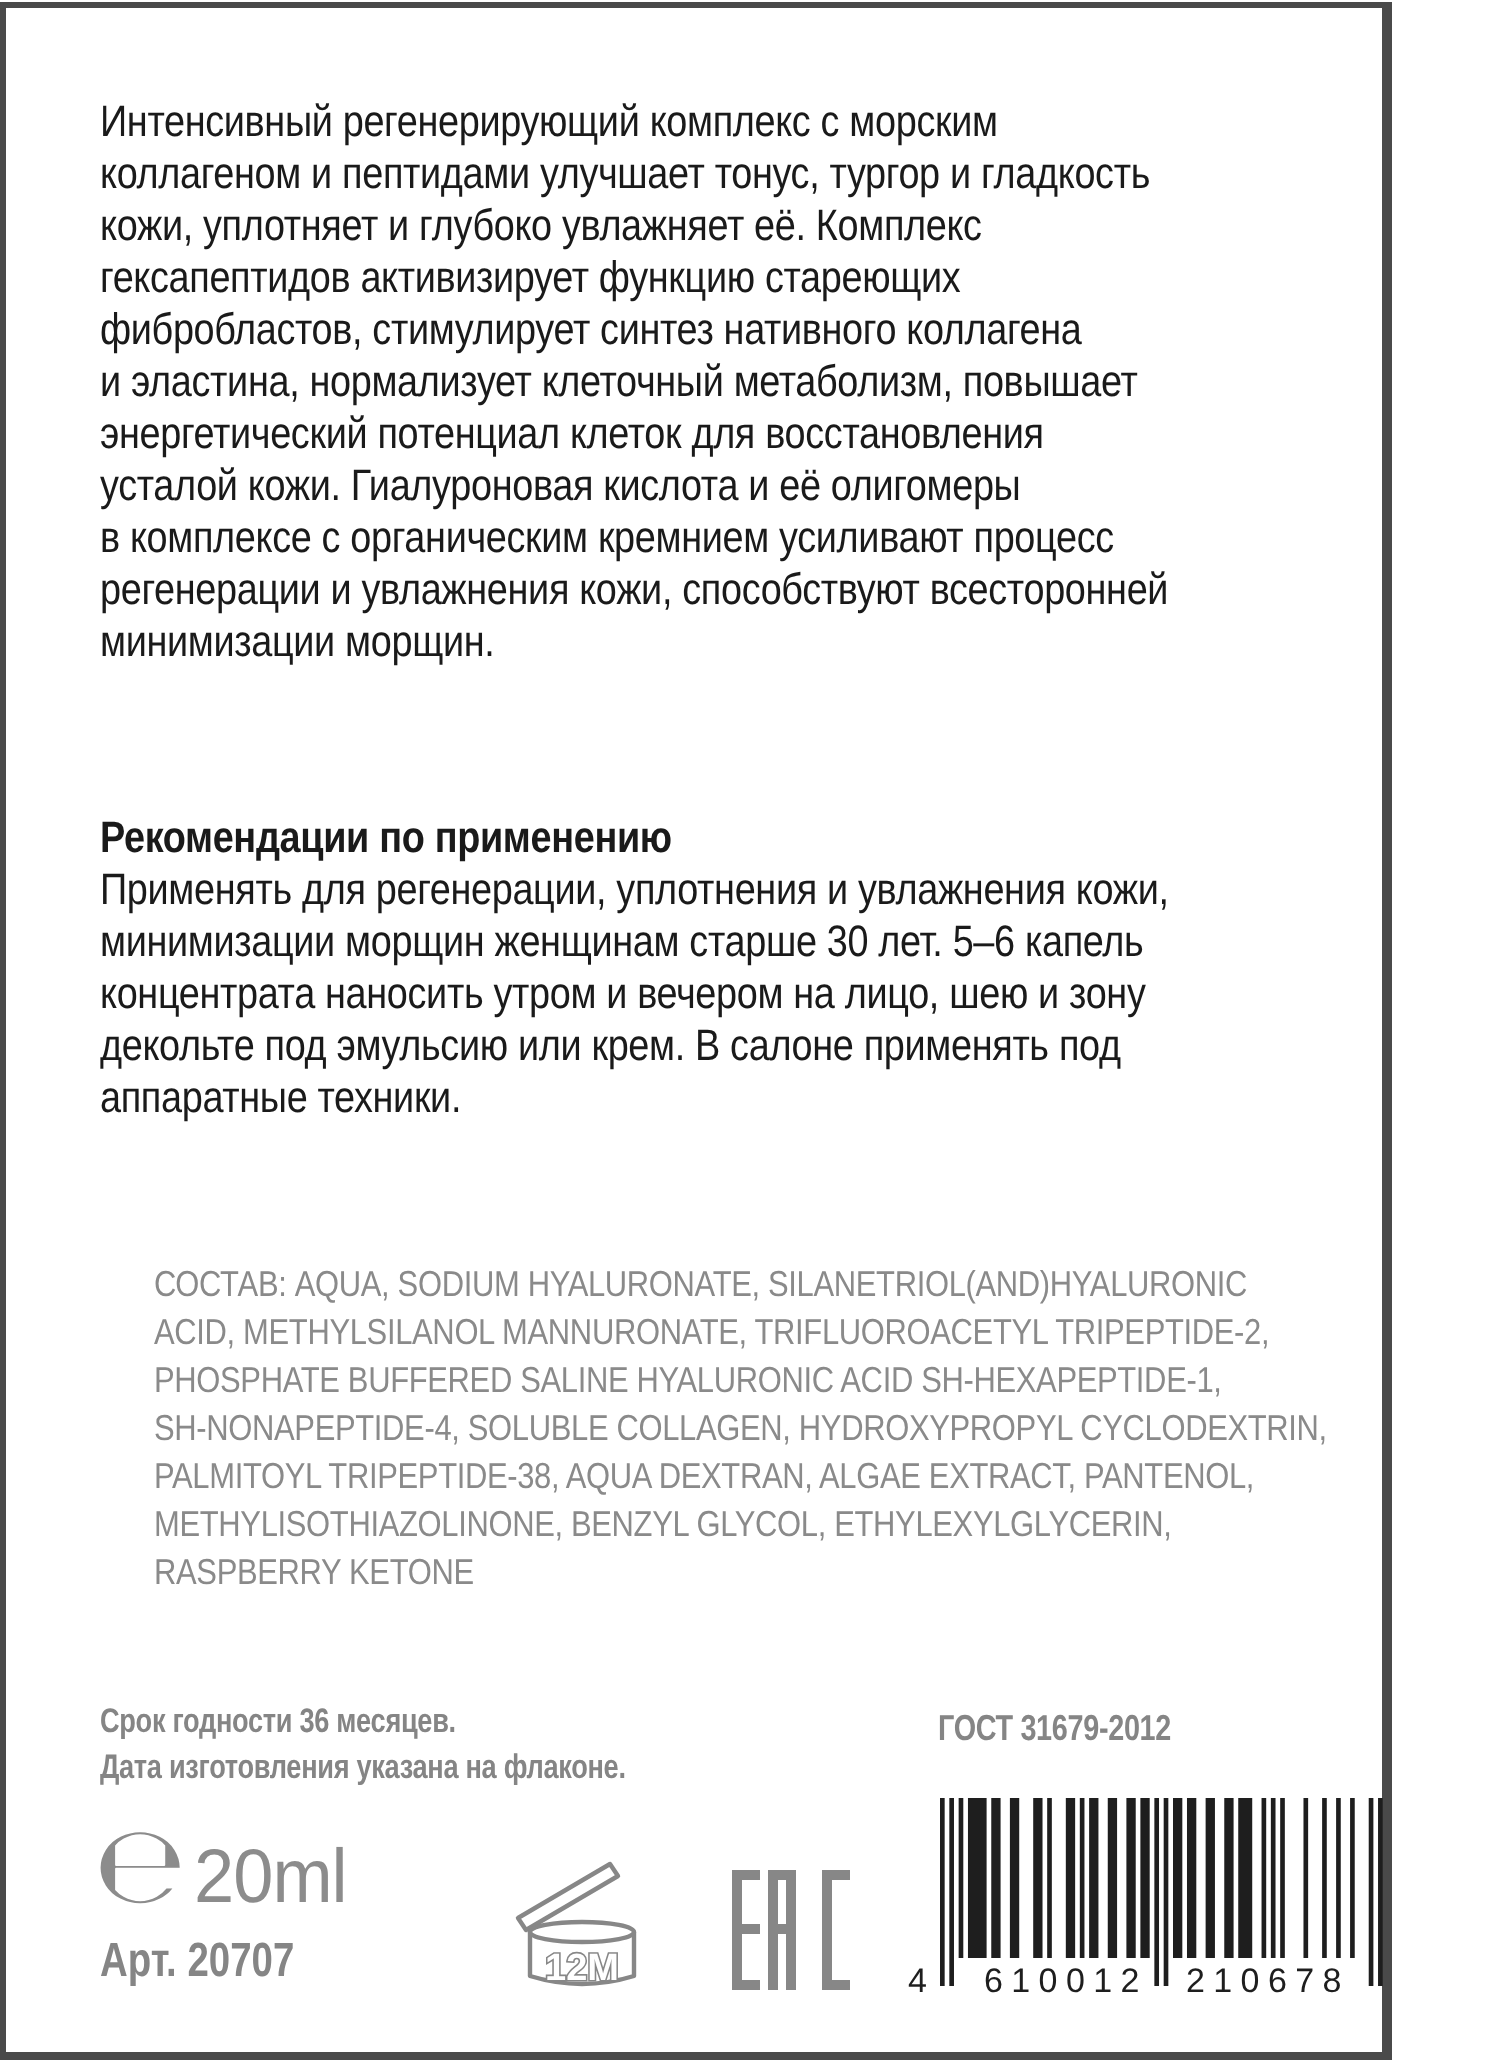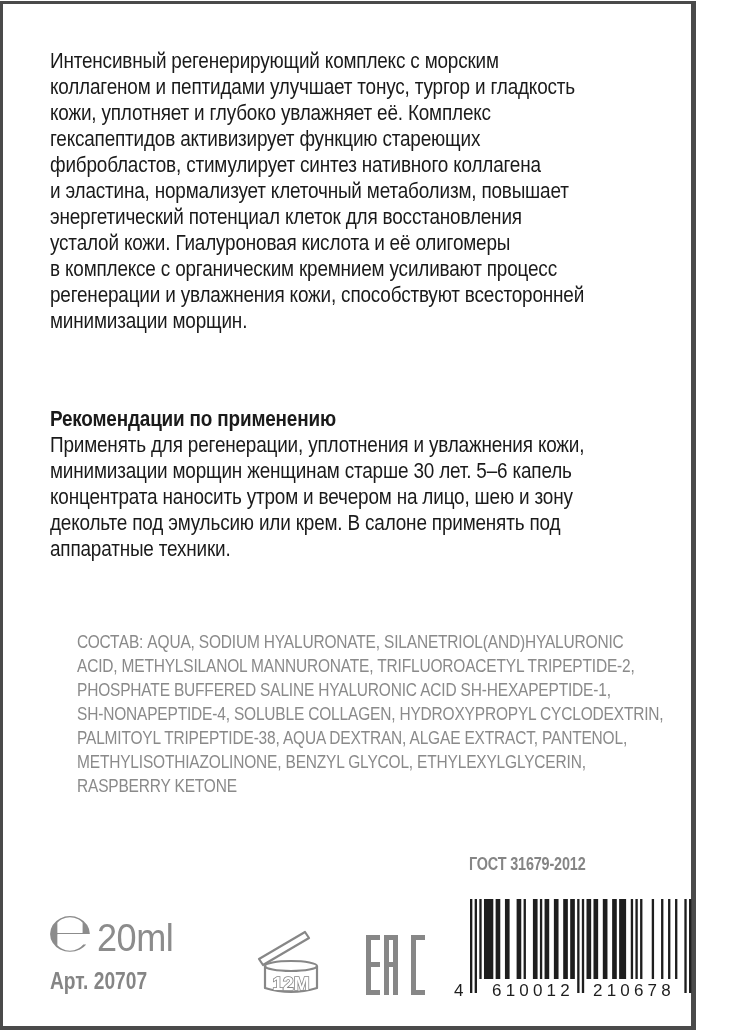--- a/index.html
+++ b/index.html
@@ -145,20 +145,24 @@
   <div class="block" id="comp">
     <span class="line">СОСТАВ: AQUA, SODIUM HYALURONATE, SILANETRIOL(AND)HYALURONIC</span>
     <span class="line">ACID, METHYLSILANOL MANNURONATE, TRIFLUOROACETYL TRIPEPTIDE-2,</span>
     <span class="line">PHOSPHATE BUFFERED SALINE HYALURONIC ACID SH-HEXAPEPTIDE-1,</span>
     <span class="line">SH-NONAPEPTIDE-4, SOLUBLE COLLAGEN, HYDROXYPROPYL CYCLODEXTRIN,</span>
     <span class="line">PALMITOYL TRIPEPTIDE-38, AQUA DEXTRAN, ALGAE EXTRACT, PANTENOL,</span>
     <span class="line">METHYLISOTHIAZOLINONE, BENZYL GLYCOL, ETHYLEXYLGLYCERIN,</span>
     <span class="line">RASPBERRY KETONE</span>
   </div>
 
+  <div class="block" id="shelf">
+    <span class="line">Срок годности 36 месяцев.</span>
+    <span class="line">Дата изготовления указана на флаконе.</span>
+  </div>
 
   <div id="gost">ГОСТ  31679-2012</div>
 
   <div id="volume">
     <span class="estimate">℮</span>
     <span class="vol">20ml</span>
   </div>
 
   <div id="article">Арт. 20707</div>
 

